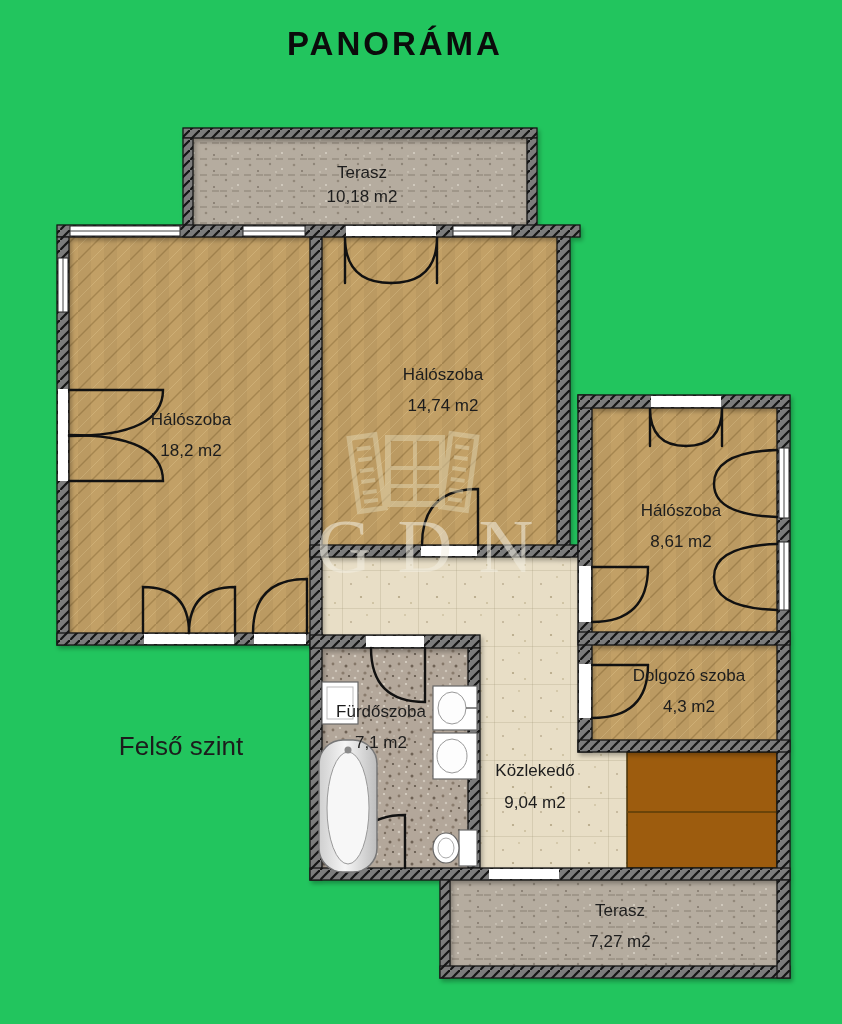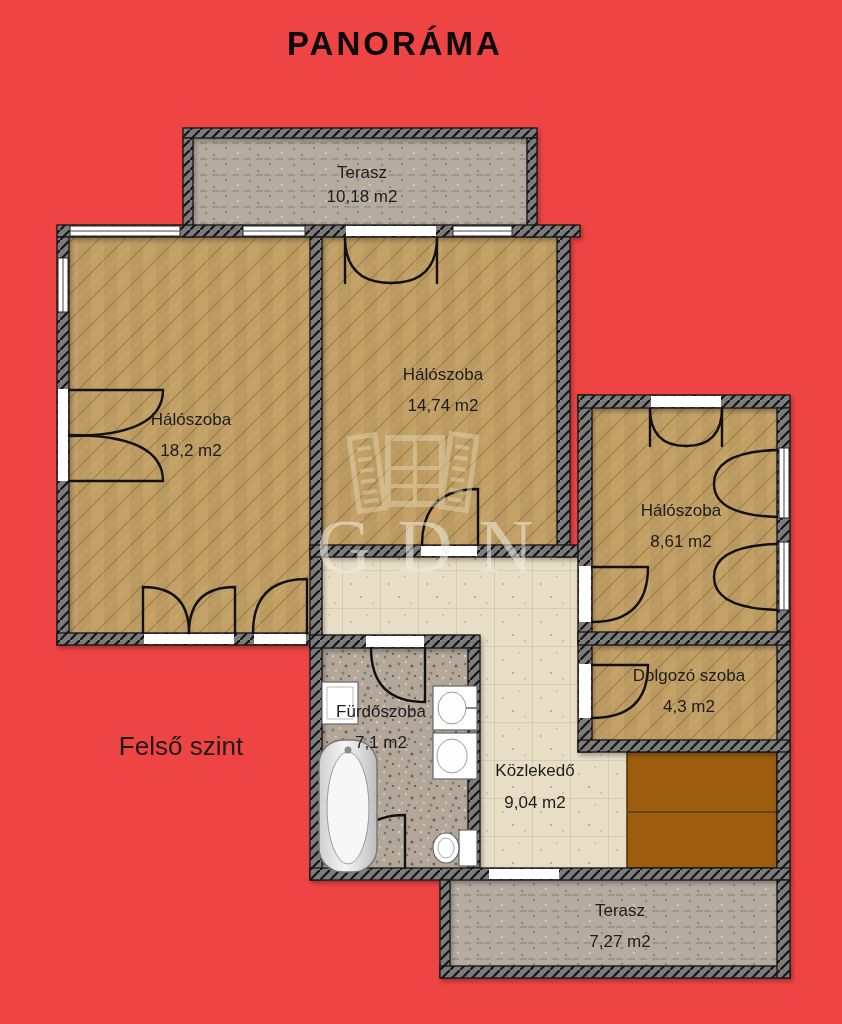--- a/index.html
+++ b/index.html
@@ -1,16 +1,16 @@
 <!DOCTYPE html>
 <html><head>
 <meta charset="utf-8">
 <style>
   html,body{margin:0;padding:0;background:#fff;}
-  .page{position:relative;width:842px;height:1024px;background:#ef4444;overflow:hidden;
+  .page{position:relative;width:842px;height:1024px;background:#22c55e;overflow:hidden;
         font-family:"Liberation Sans", sans-serif;}
   svg{position:absolute;left:0;top:0;}
   text{font-family:"Liberation Sans", sans-serif;}
   .room-name,.room-area{font-size:17px;fill:#1d1d1d;text-anchor:middle;}
   .page-title{font-size:33px;font-weight:bold;letter-spacing:3px;fill:#0b0b0b;text-anchor:middle;}
   .floor-label{font-size:26px;fill:#1c1c1c;text-anchor:middle;}
   .wm-text{font-family:"Liberation Serif","DejaVu Serif",serif;font-size:76px;letter-spacing:26px;
            fill:#f3efe2;opacity:0.55;text-anchor:middle;}
   .door{fill:none;stroke:#111;stroke-width:2.4;stroke-linecap:round;}
   .win{fill:#ffffff;stroke:#222;stroke-width:1;}

